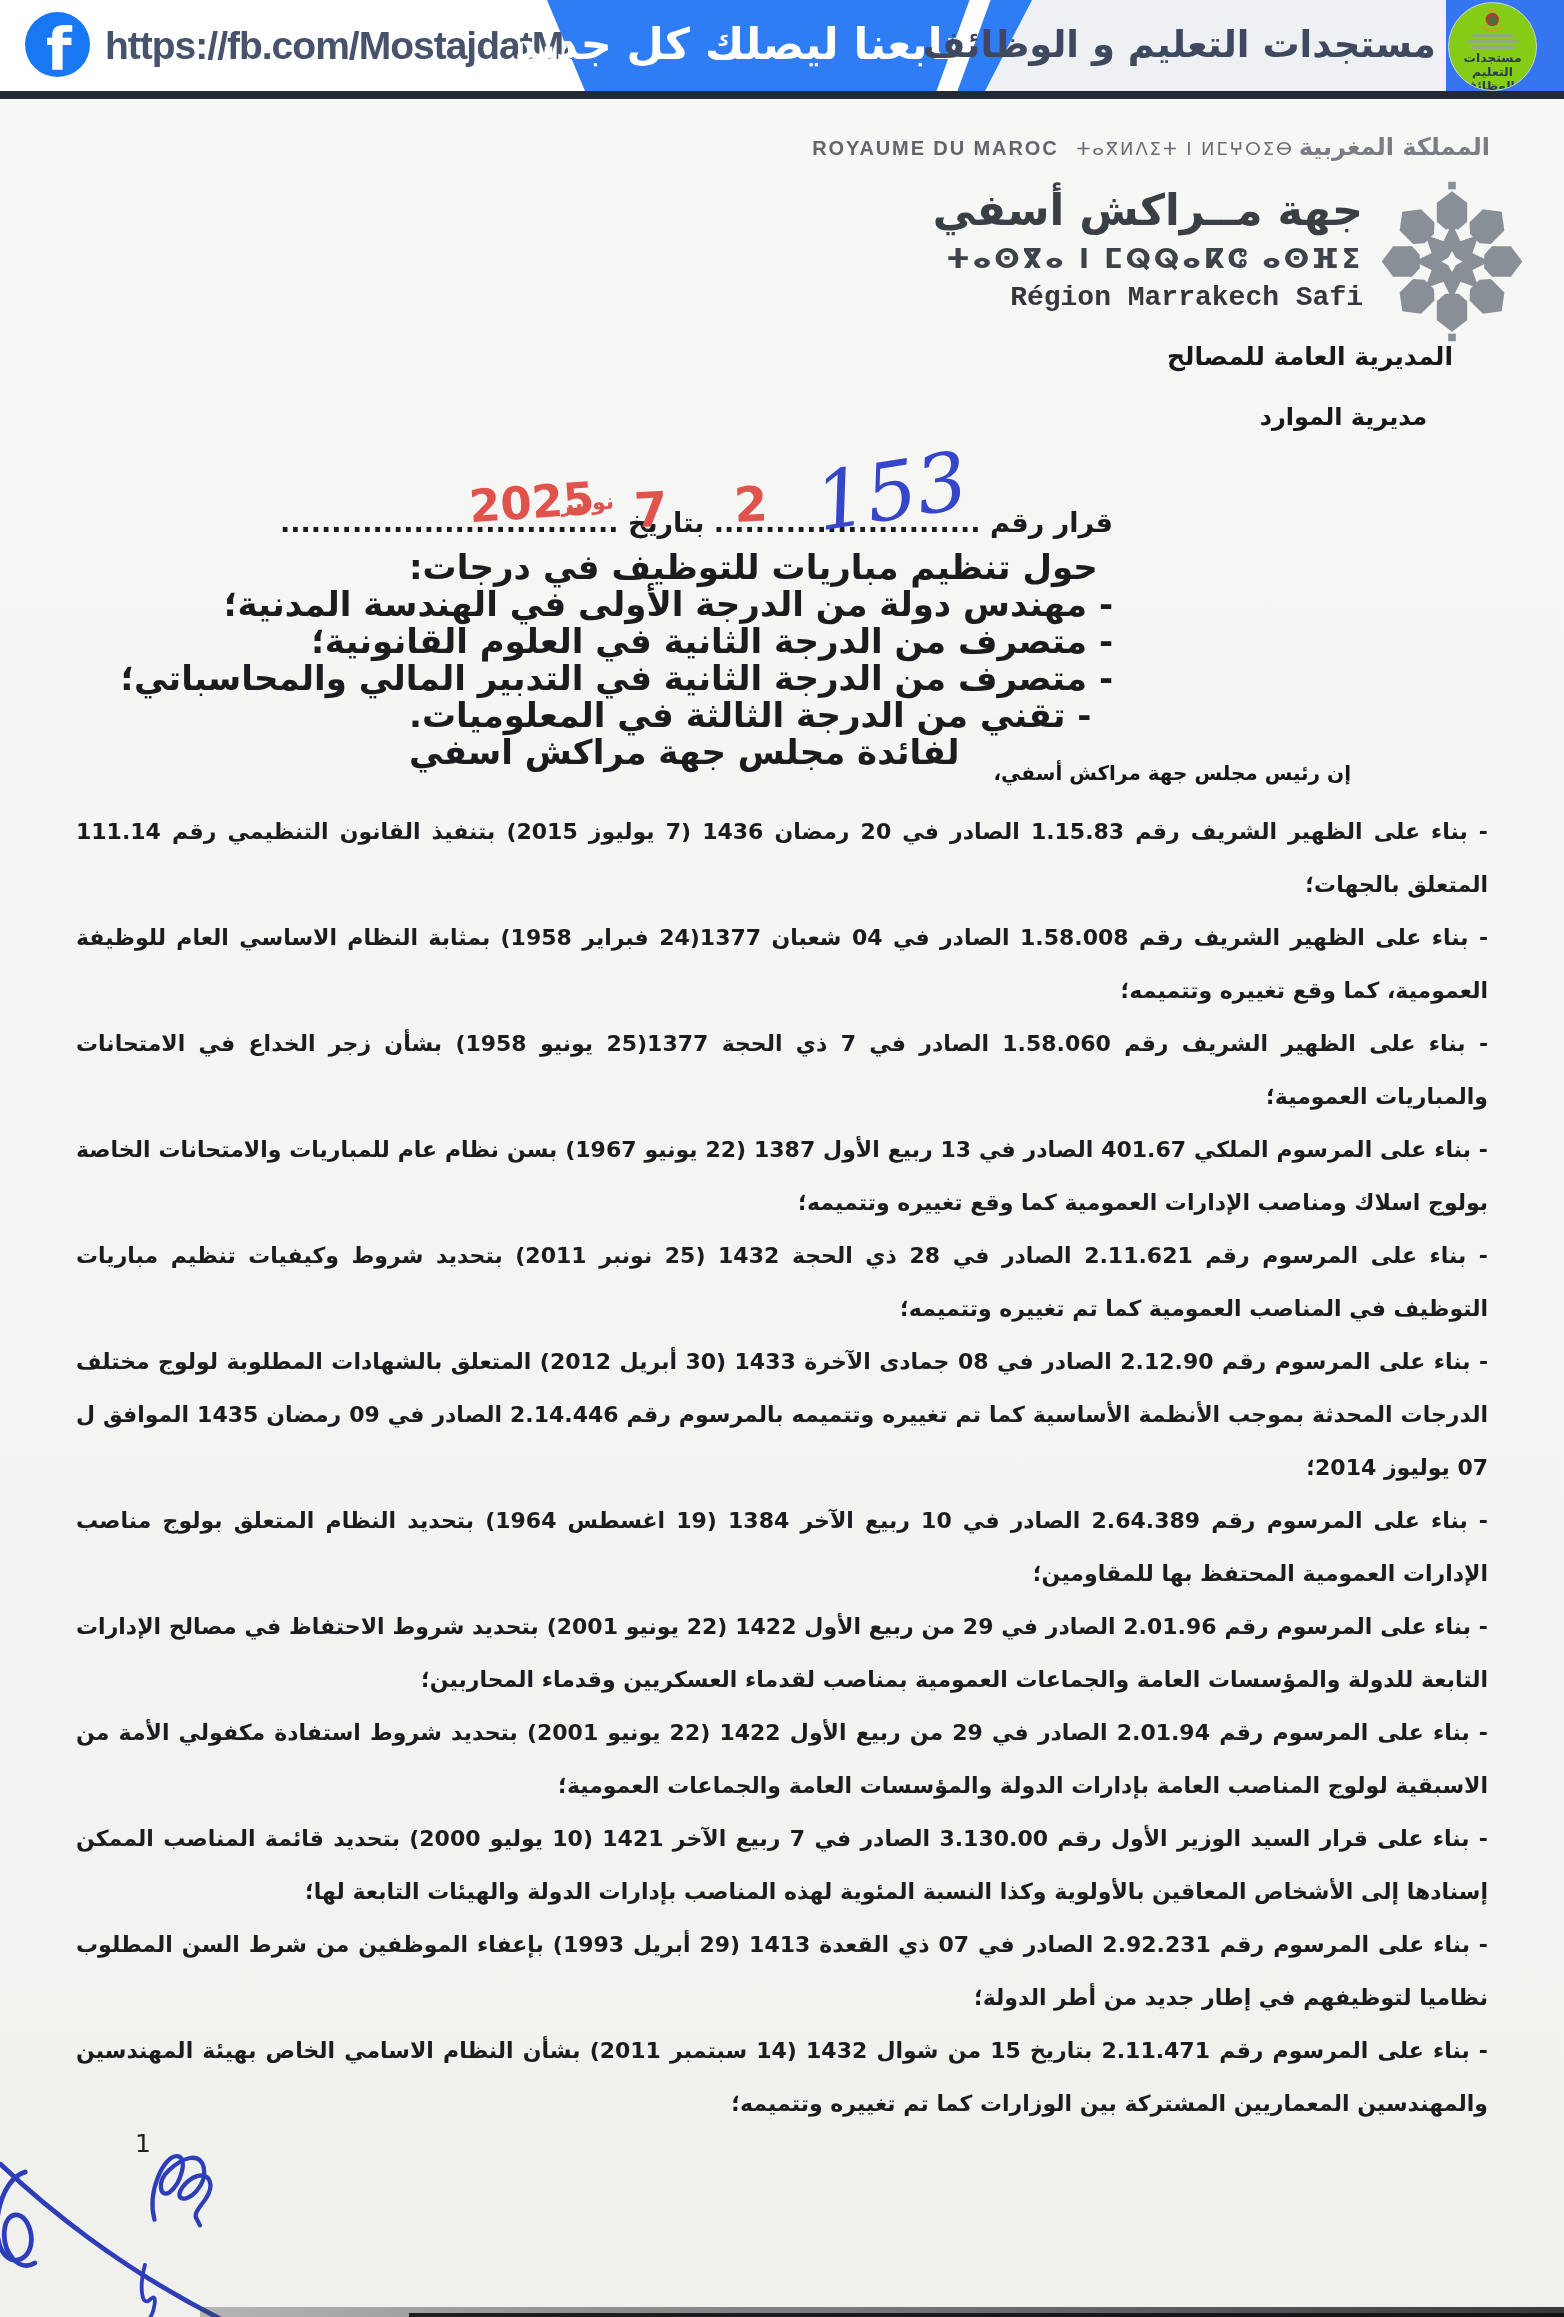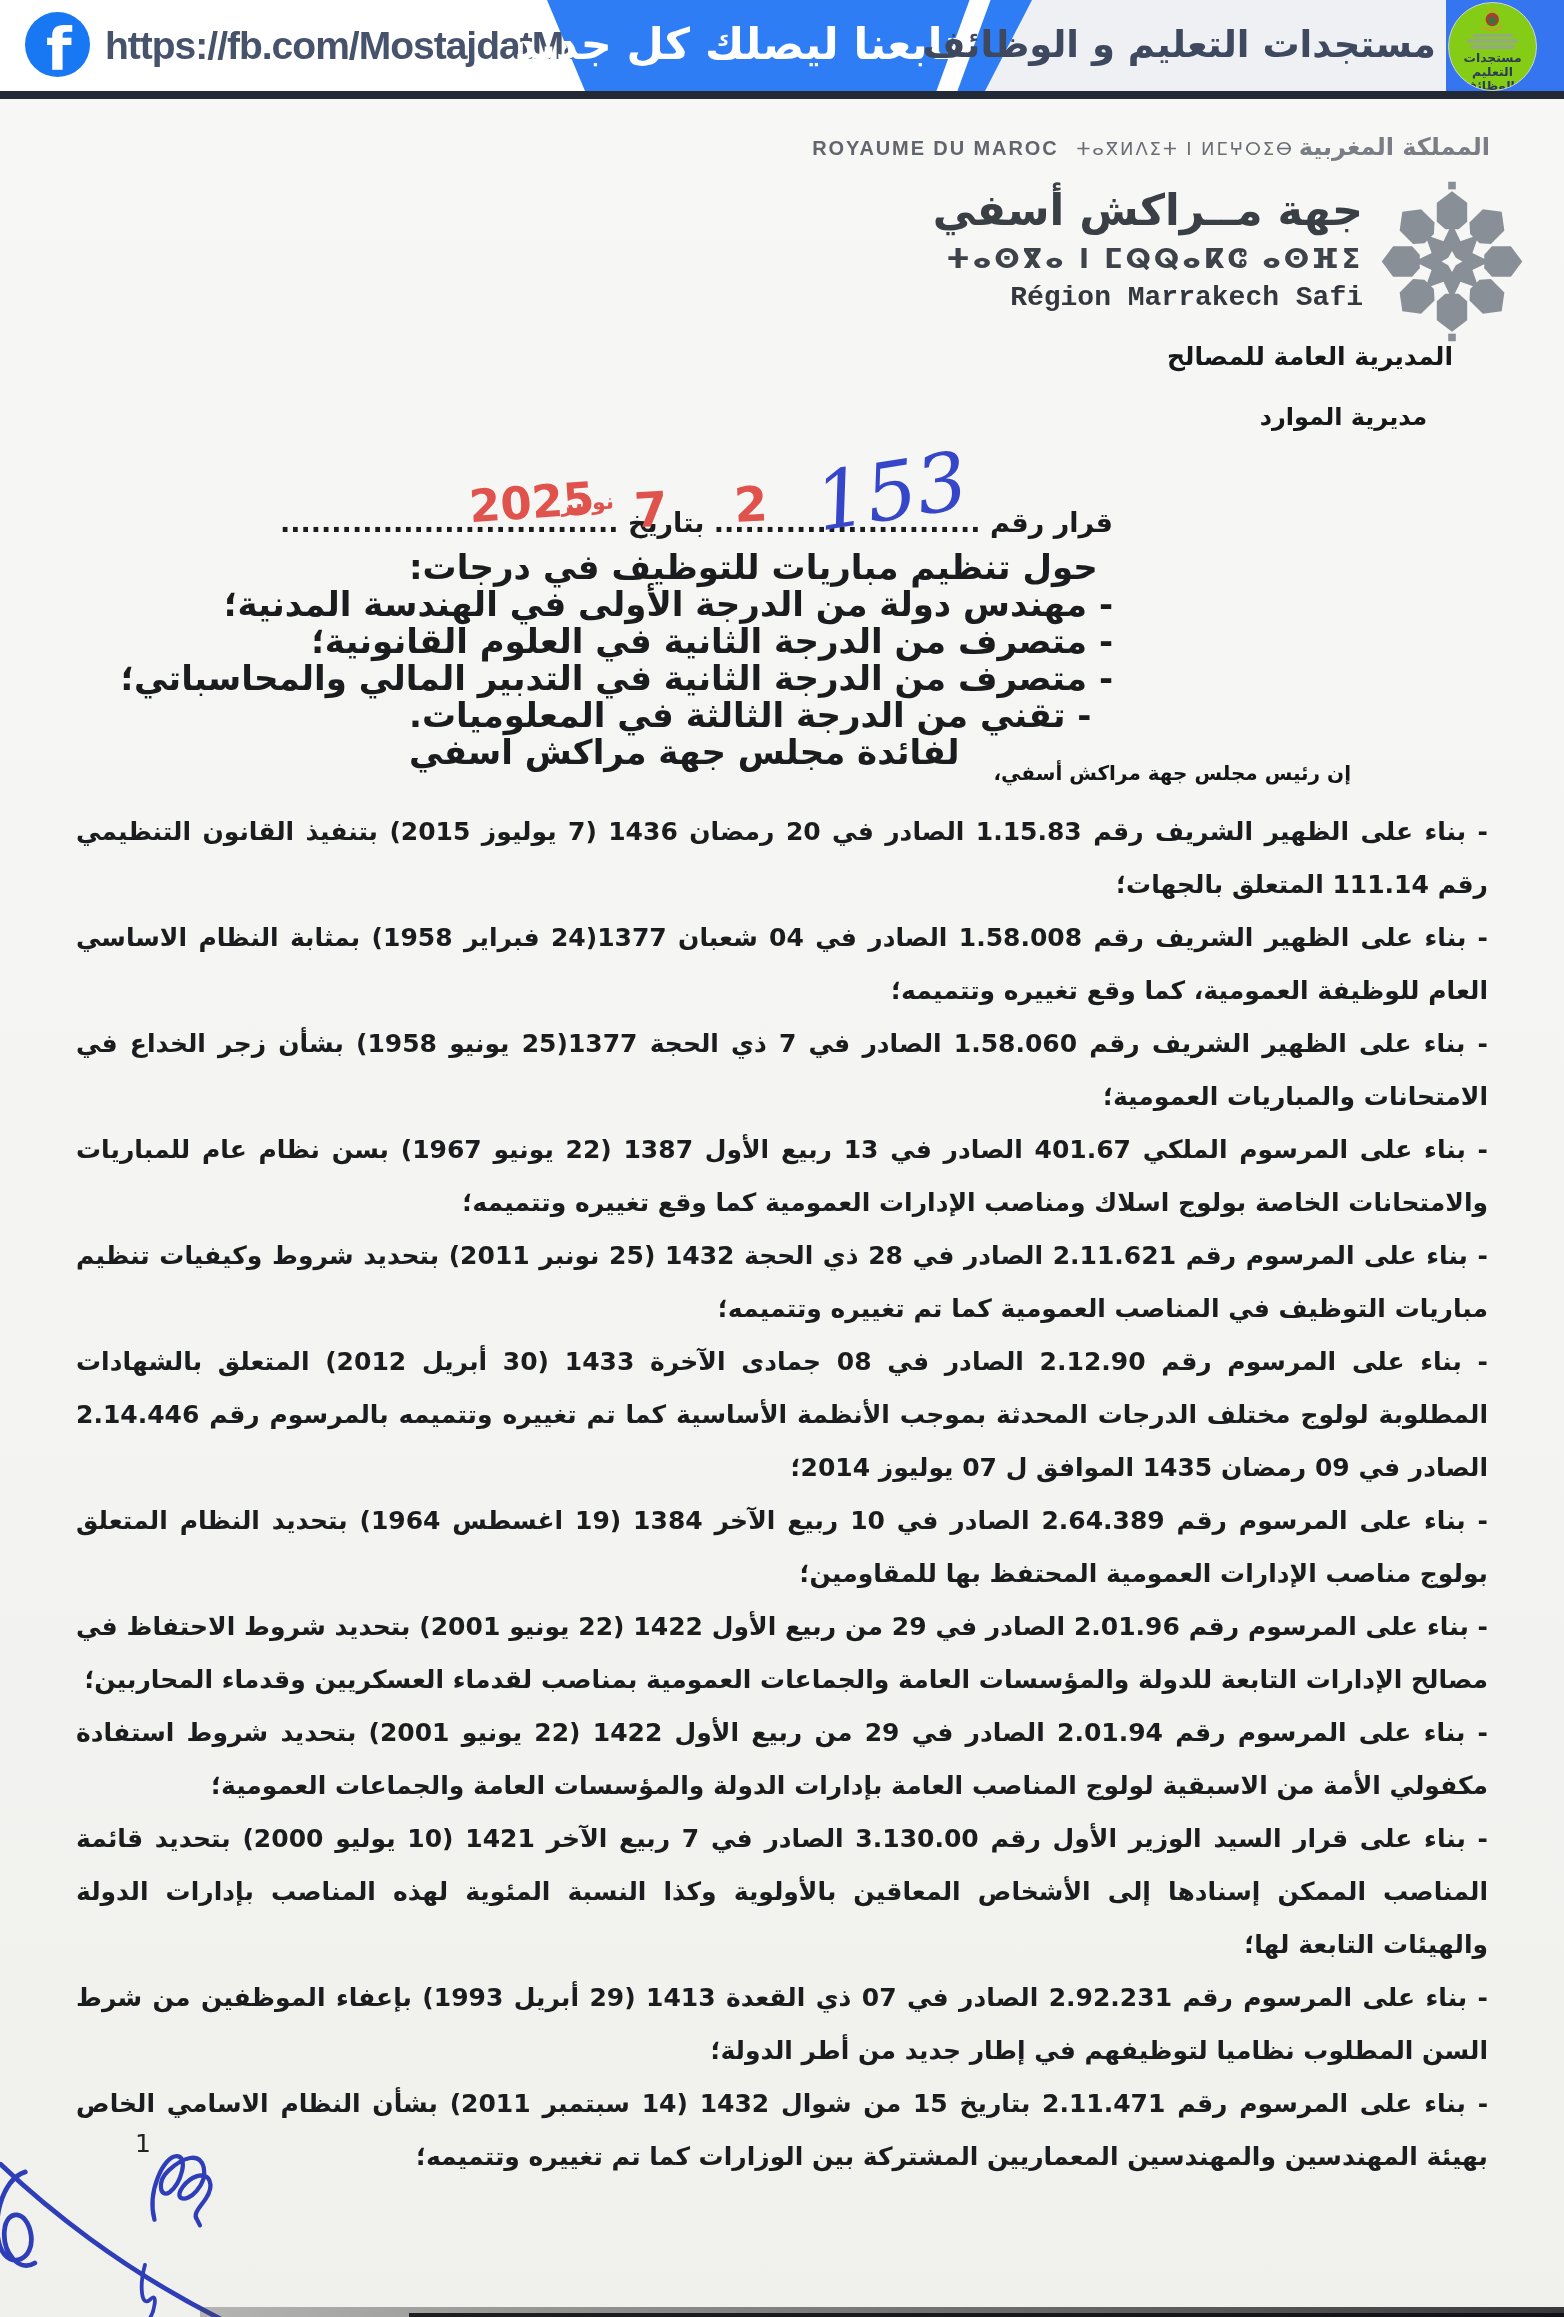--- a/index.html
+++ b/index.html
@@ -93,21 +93,21 @@
   .stamp-year{left:60px;top:-27px;font-size:45px;transform:rotate(-4deg);}
   .t-center{position:absolute;left:0;width:704px;text-align:left;direction:rtl;
     font-size:34px;font-weight:bold;white-space:nowrap;}
   
   .intro{
     position:absolute;top:761px;right:214px;font-size:20px;font-weight:bold;direction:rtl;
     white-space:nowrap;color:#141517;
   }
   .clauses{
     position:absolute;left:76px;top:805px;width:1412px;direction:rtl;
-    font-size:25px;font-weight:bold;color:#1b1c1e;
+    font-size:22px;font-weight:bold;color:#1b1c1e;
   }
   .clauses p{margin:0;text-align:justify;line-height:53px;}
   
   .page-num{position:absolute;left:135px;top:2129px;font-size:25px;color:#222;}
   .sig-small{position:absolute;left:145px;top:2142px;}
   .sig-big{position:absolute;left:-13.3px;top:2151px;}
   .bottom-shadow{
     position:absolute;left:200px;bottom:0;width:1365px;height:11.4px;
     background:linear-gradient(to right,rgba(70,70,70,.35),rgba(25,25,28,.85));
   }

